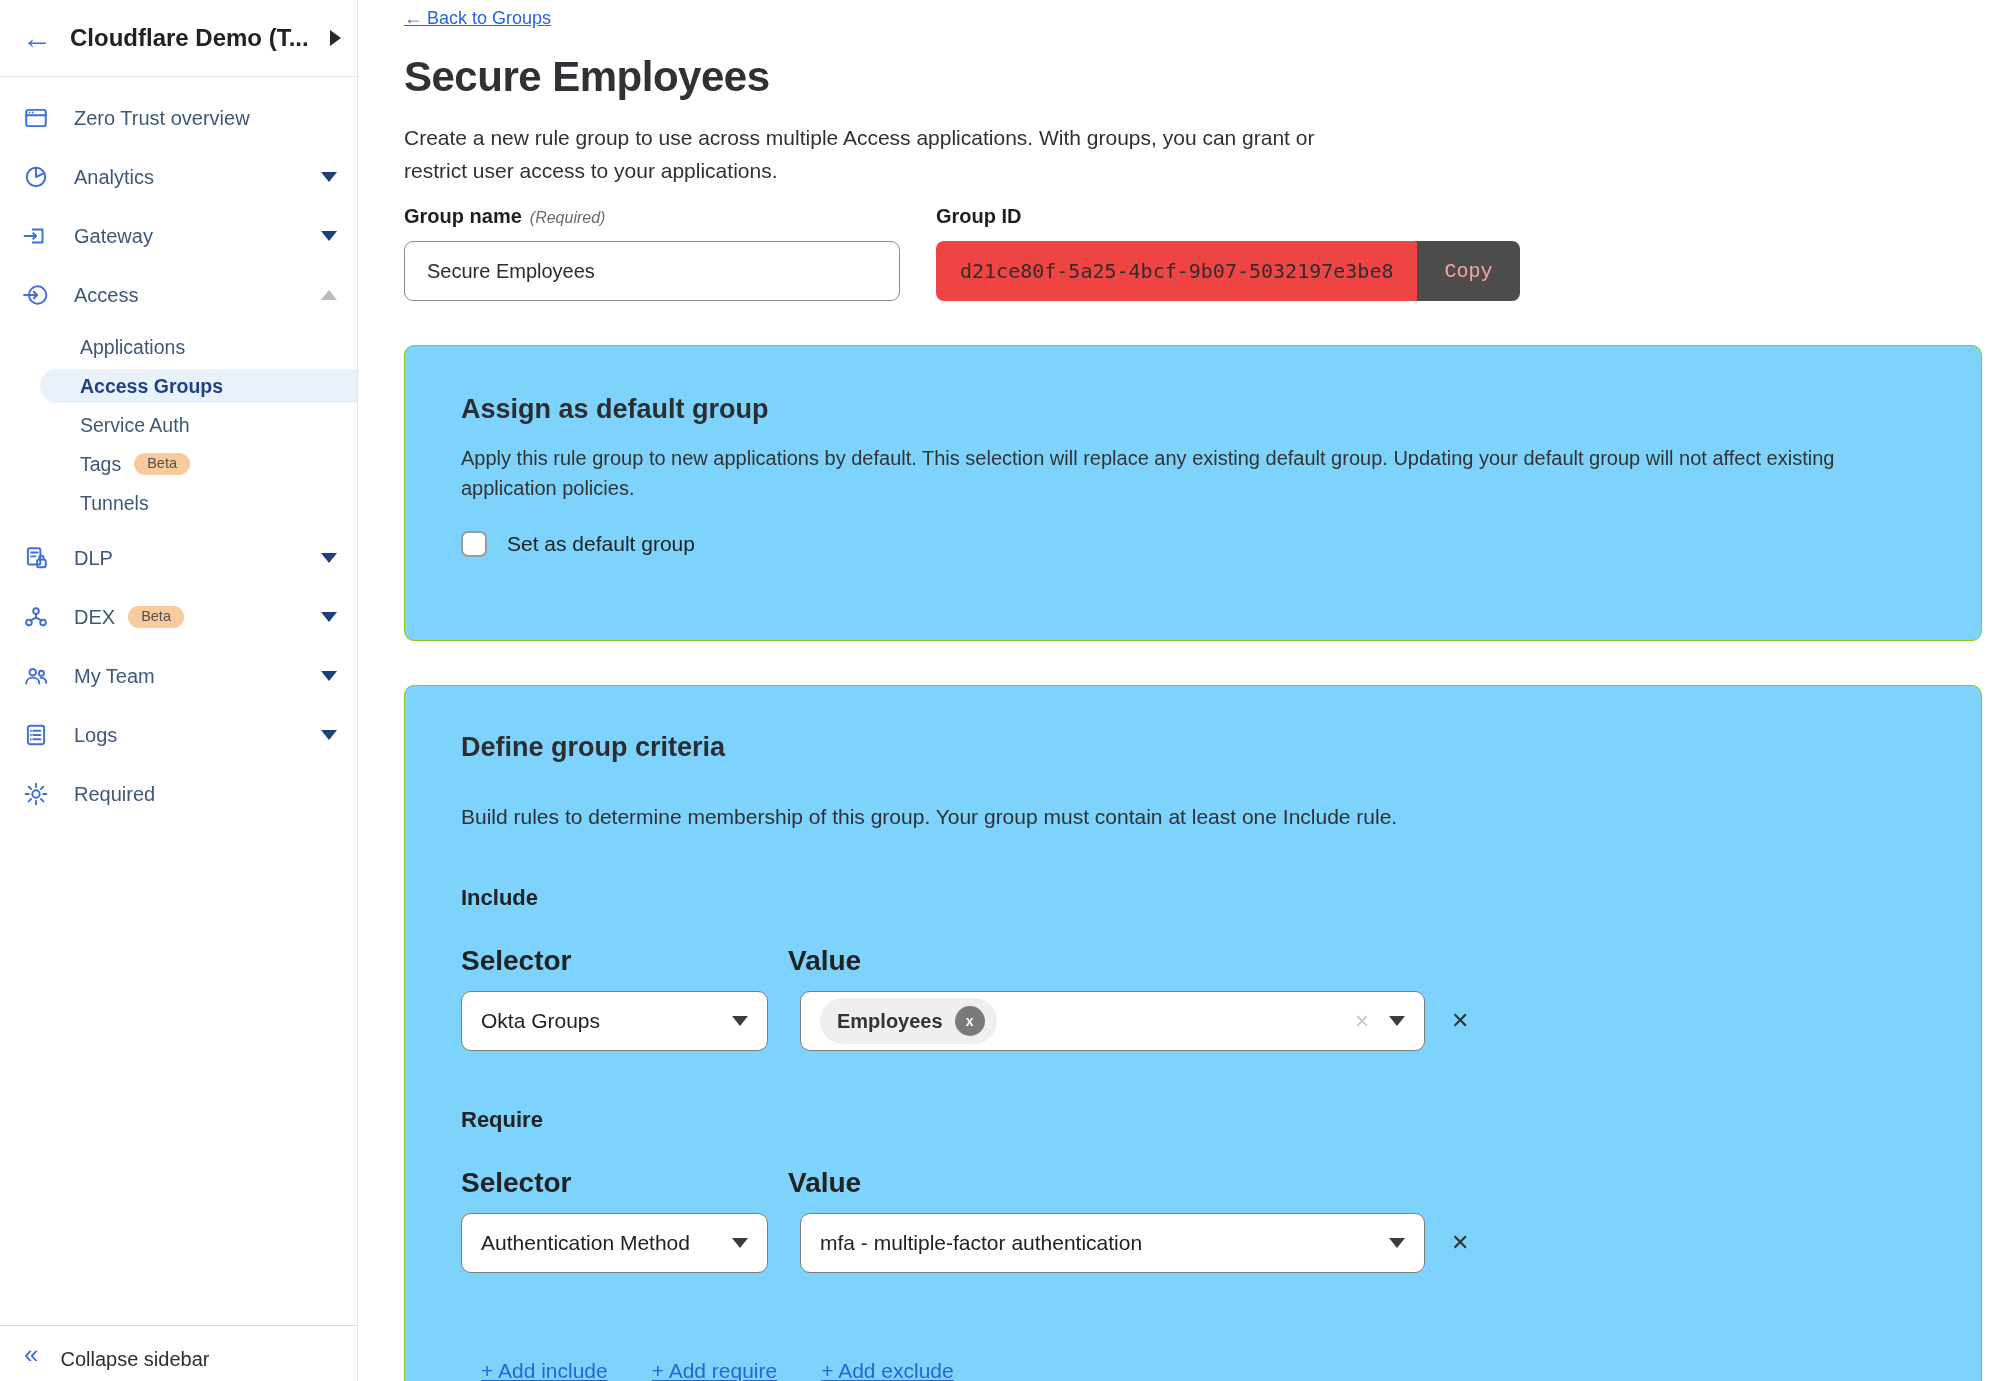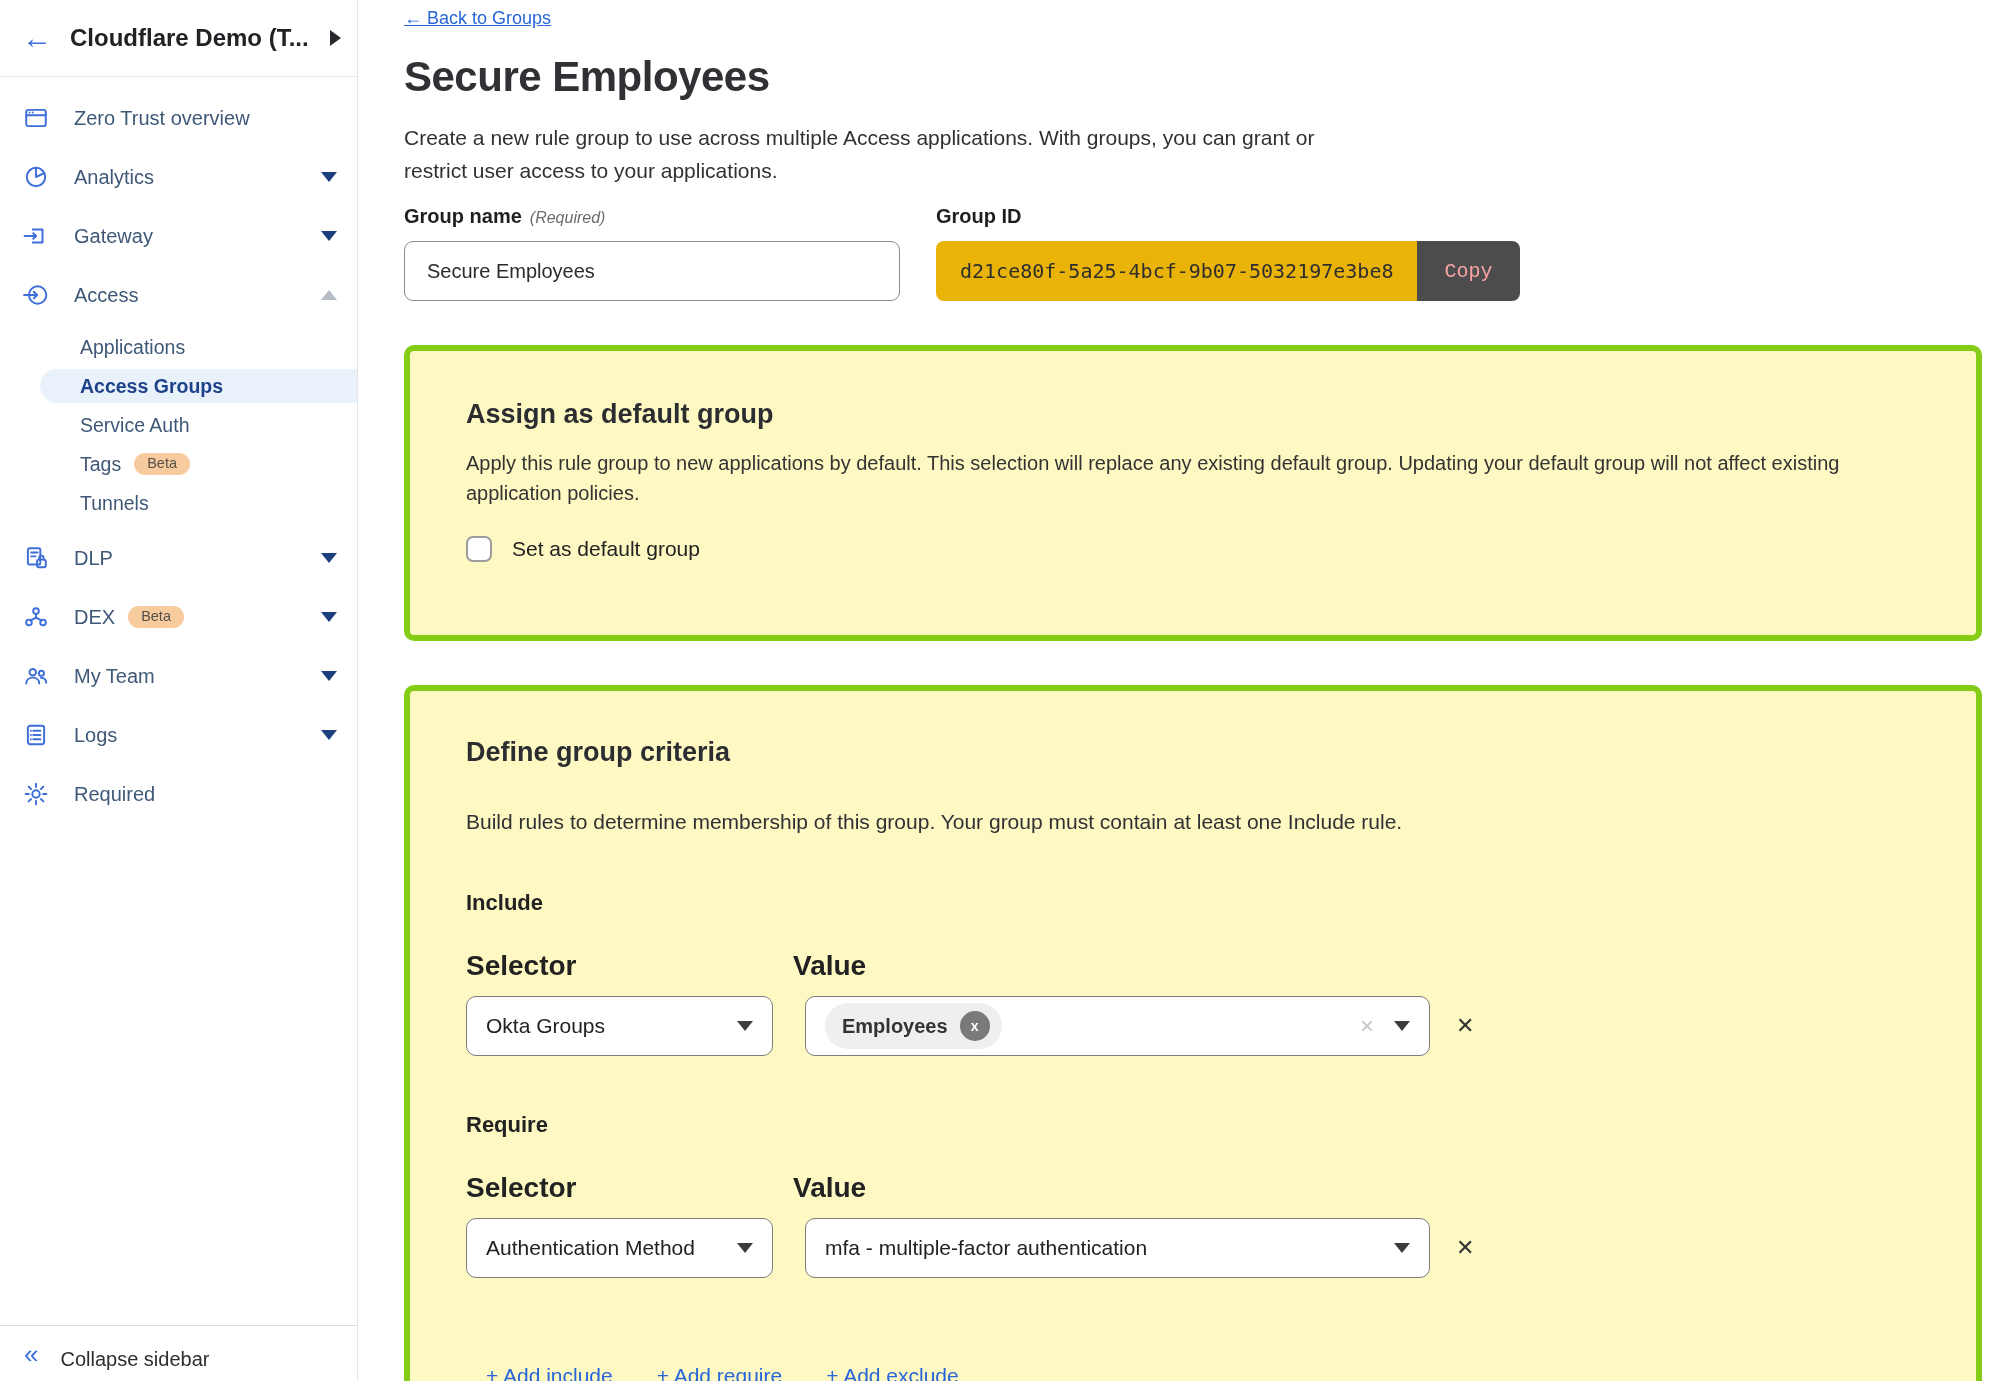--- a/index.html
+++ b/index.html
@@ -88,33 +88,33 @@
   .text-input {
     width: 496px; height: 60px;
     border: 1px solid #8b8b8b; border-radius: 9px;
     padding: 0 22px; font-size: 20px; color: #2c2c2c;
     font-family: "Liberation Sans", sans-serif;
     outline: none; background: #fff;
   }
   .group-id-col { margin-left: 36px; }
   .id-row { display: flex; }
   .id-box {
-    height: 60px; background: #eab308; border-radius: 8px 0 0 8px;
+    height: 60px; background: #ef4444; border-radius: 8px 0 0 8px;
     display: flex; align-items: center; padding: 0 24px;
     font-family: "DejaVu Sans Mono", monospace; font-size: 20px; color: #2e2e2e;
   }
   .copy-btn {
     height: 60px; padding: 0 27px;
     background: #4c4c4c; color: #fca5a5;
     border: none; border-radius: 0 8px 8px 0;
     font-size: 20px; font-family: Liberation Mono, monospace; cursor: pointer;
   }
 
   .card {
-    border: 6px solid #84cc16; border-radius: 10px; background: #fef9c3;
+    border: 1px solid #84cc16; border-radius: 10px; background: #7dd3fc;
   }
   .card-1 { margin-top: 44px; height: 296px; padding: 48px 56px 0 56px; }
   .card-2 { margin-top: 44px; height: 760px; padding: 46px 56px 0 56px; }
   .card-title { font-size: 27px; font-weight: 700; color: #2b2d30; }
   .card-desc { margin-top: 18px; font-size: 20px; line-height: 1.5; color: #333; max-width: 1432px; }
   .checkbox-row { margin-top: 28px; display: flex; align-items: center; cursor: pointer; }
   .checkbox {
     width: 26px; height: 26px; border: 2px solid #9c9c9c; border-radius: 7px;
     background: #fff; margin-right: 20px; flex: none;
   }

